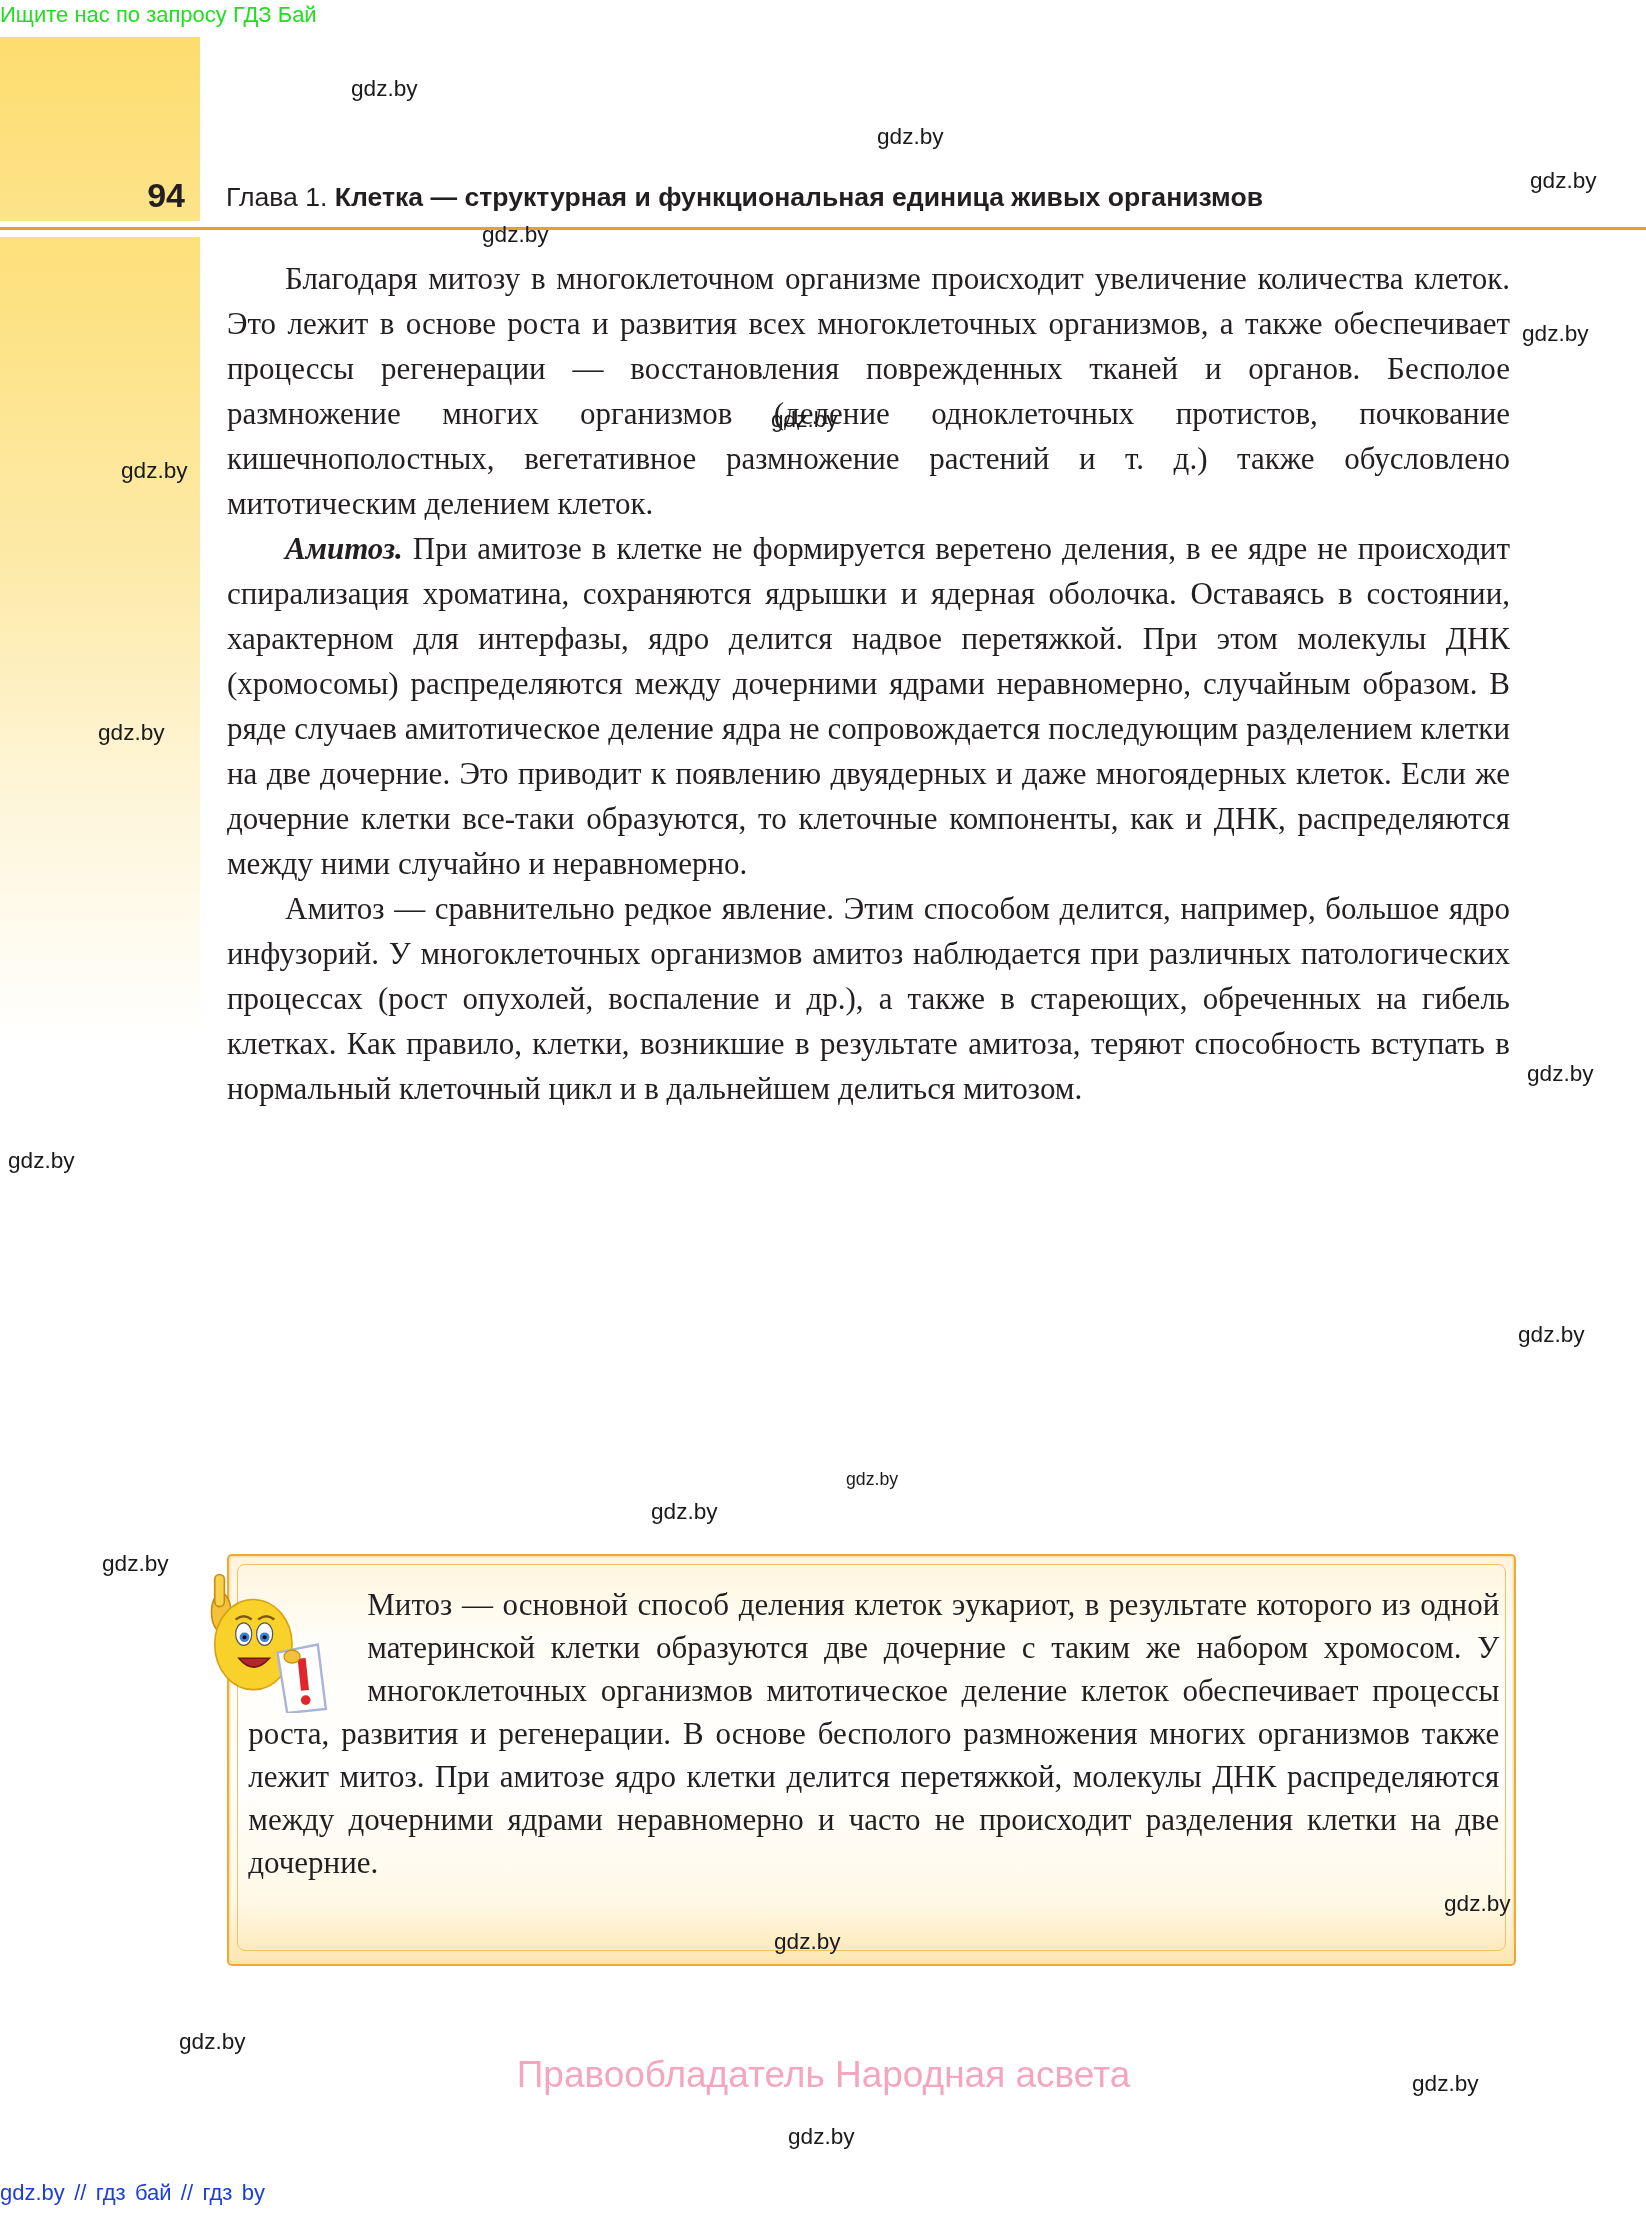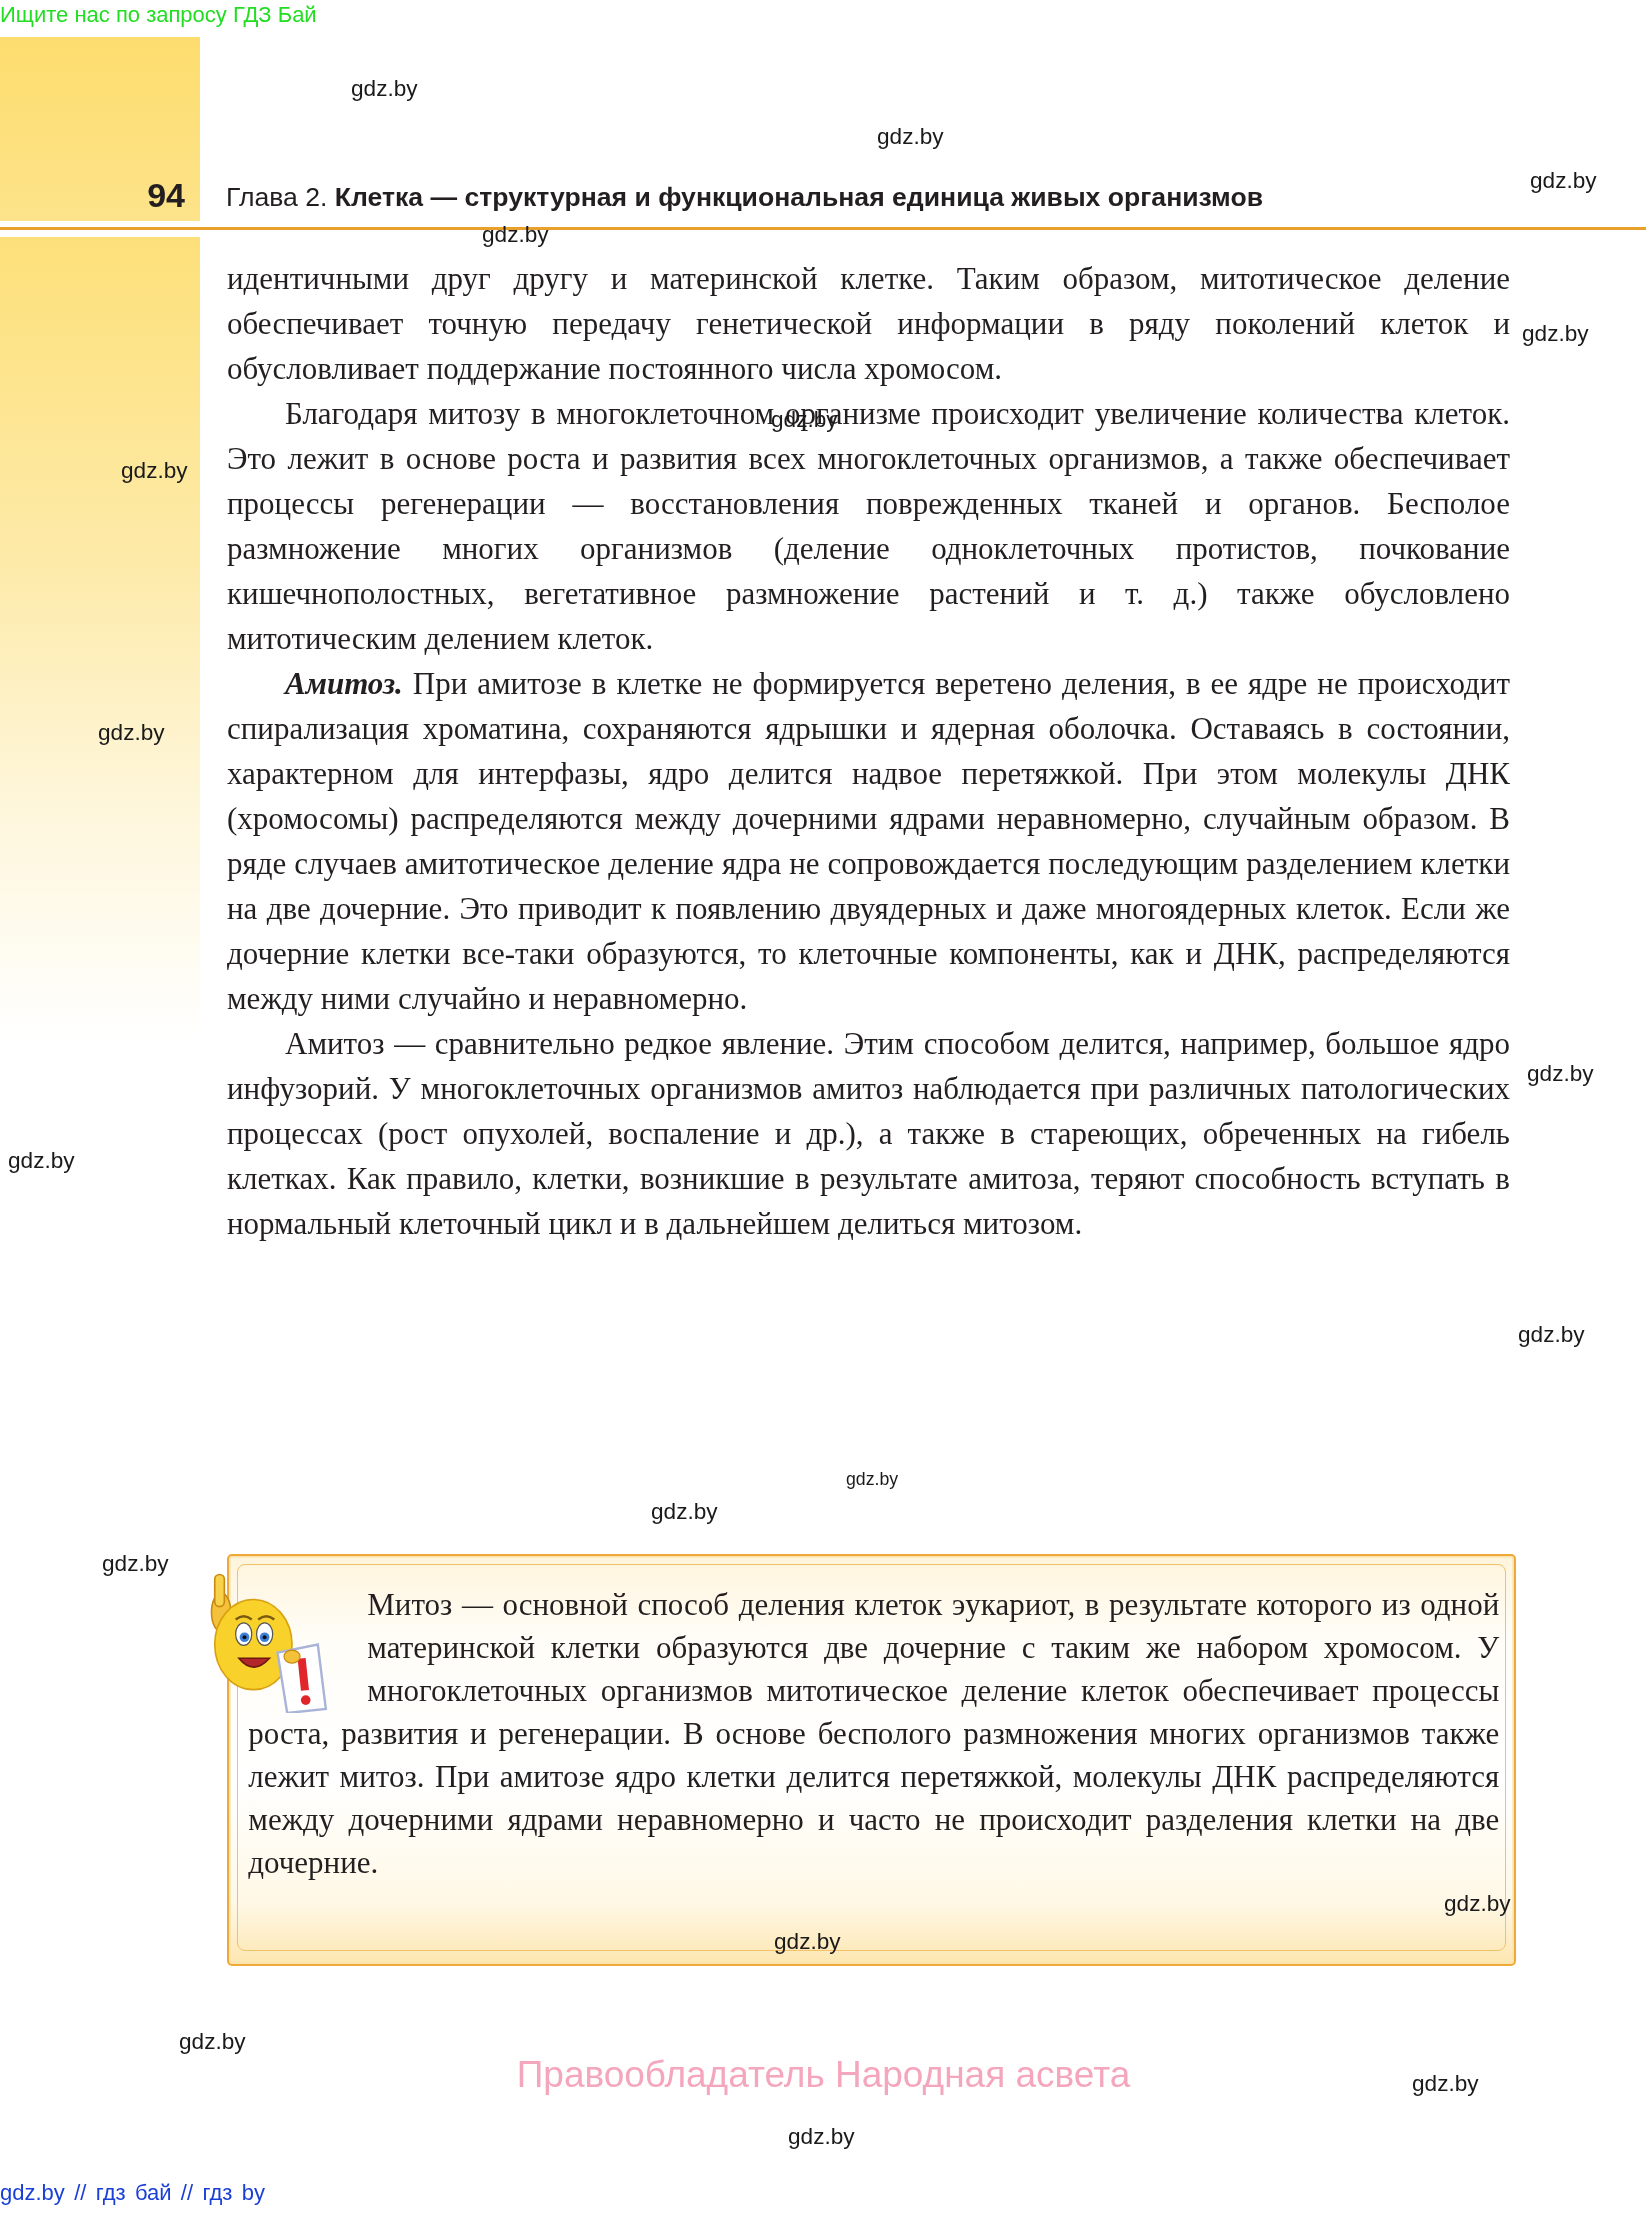--- a/index.html
+++ b/index.html
@@ -84,27 +84,26 @@
 </head>
 <body>
 
 <div class="top-banner">Ищите нас по запросу ГДЗ Бай</div>
 
 <div class="side-top"></div>
 <div class="side-bottom"></div>
 
 <div class="page-number">94</div>
 <div class="running-head">
-  <span>Глава 2.</span>
+  <span>Глава 1.</span>
   <b>Клетка — структурная и функциональная единица живых организмов</b>
 </div>
 <div class="head-rule"></div>
 
 <div class="body-text">
-  <p class="noindent">идентичными друг другу и материнской клетке. Таким образом, митотическое деление обеспечивает точную передачу генетической информации в ряду поколений клеток и обусловливает поддержание постоянного числа хромосом.</p>
   <p>Благодаря митозу в многоклеточном организме происходит увеличение количества клеток. Это лежит в основе роста и развития всех многоклеточных организмов, а также обеспечивает процессы регенерации — восстановления поврежденных тканей и органов. Бесполое размножение многих организмов (деление одноклеточных протистов, почкование кишечнополостных, вегетативное размножение растений и т. д.) также обусловлено митотическим делением клеток.</p>
   <p><span class="term">Амитоз.</span> <span>При амитозе в клетке не формируется веретено деления, в ее ядре не происходит спирализация хроматина, сохраняются ядрышки и ядерная оболочка. Оставаясь в состоянии, характерном для интерфазы, ядро делится надвое перетяжкой. При этом молекулы ДНК (хромосомы) распределяются между дочерними ядрами неравномерно, случайным образом. В ряде случаев амитотическое деление ядра не сопровождается последующим разделением клетки на две дочерние. Это приводит к появлению двуядерных и даже многоядерных клеток. Если же дочерние клетки все-таки образуются, то клеточные компоненты, как и ДНК, распределяются между ними случайно и неравномерно.</span></p>
   <p>Амитоз — сравнительно редкое явление. Этим способом делится, например, большое ядро инфузорий. У многоклеточных организмов амитоз наблюдается при различных патологических процессах (рост опухолей, воспаление и др.), а также в стареющих, обреченных на гибель клетках. Как правило, клетки, возникшие в результате амитоза, теряют способность вступать в нормальный клеточный цикл и в дальнейшем делиться митозом.</p>
 </div>
 
 <div class="summary-box">
   <div class="summary-inner"></div>
   <div class="summary-text">
     <span class="float-gap"></span>
     <span>Митоз — основной способ деления клеток эукариот, в результате которого из одной материнской клетки образуются две дочерние с таким же набором хромосом. У многоклеточных организмов митотическое деление клеток обеспечивает процессы роста, развития и регенерации. В основе бесполого размножения многих организмов также лежит митоз. При амитозе ядро клетки делится перетяжкой, молекулы ДНК распределяются между дочерними ядрами неравномерно и часто не происходит разделения клетки на две дочерние.</span>

